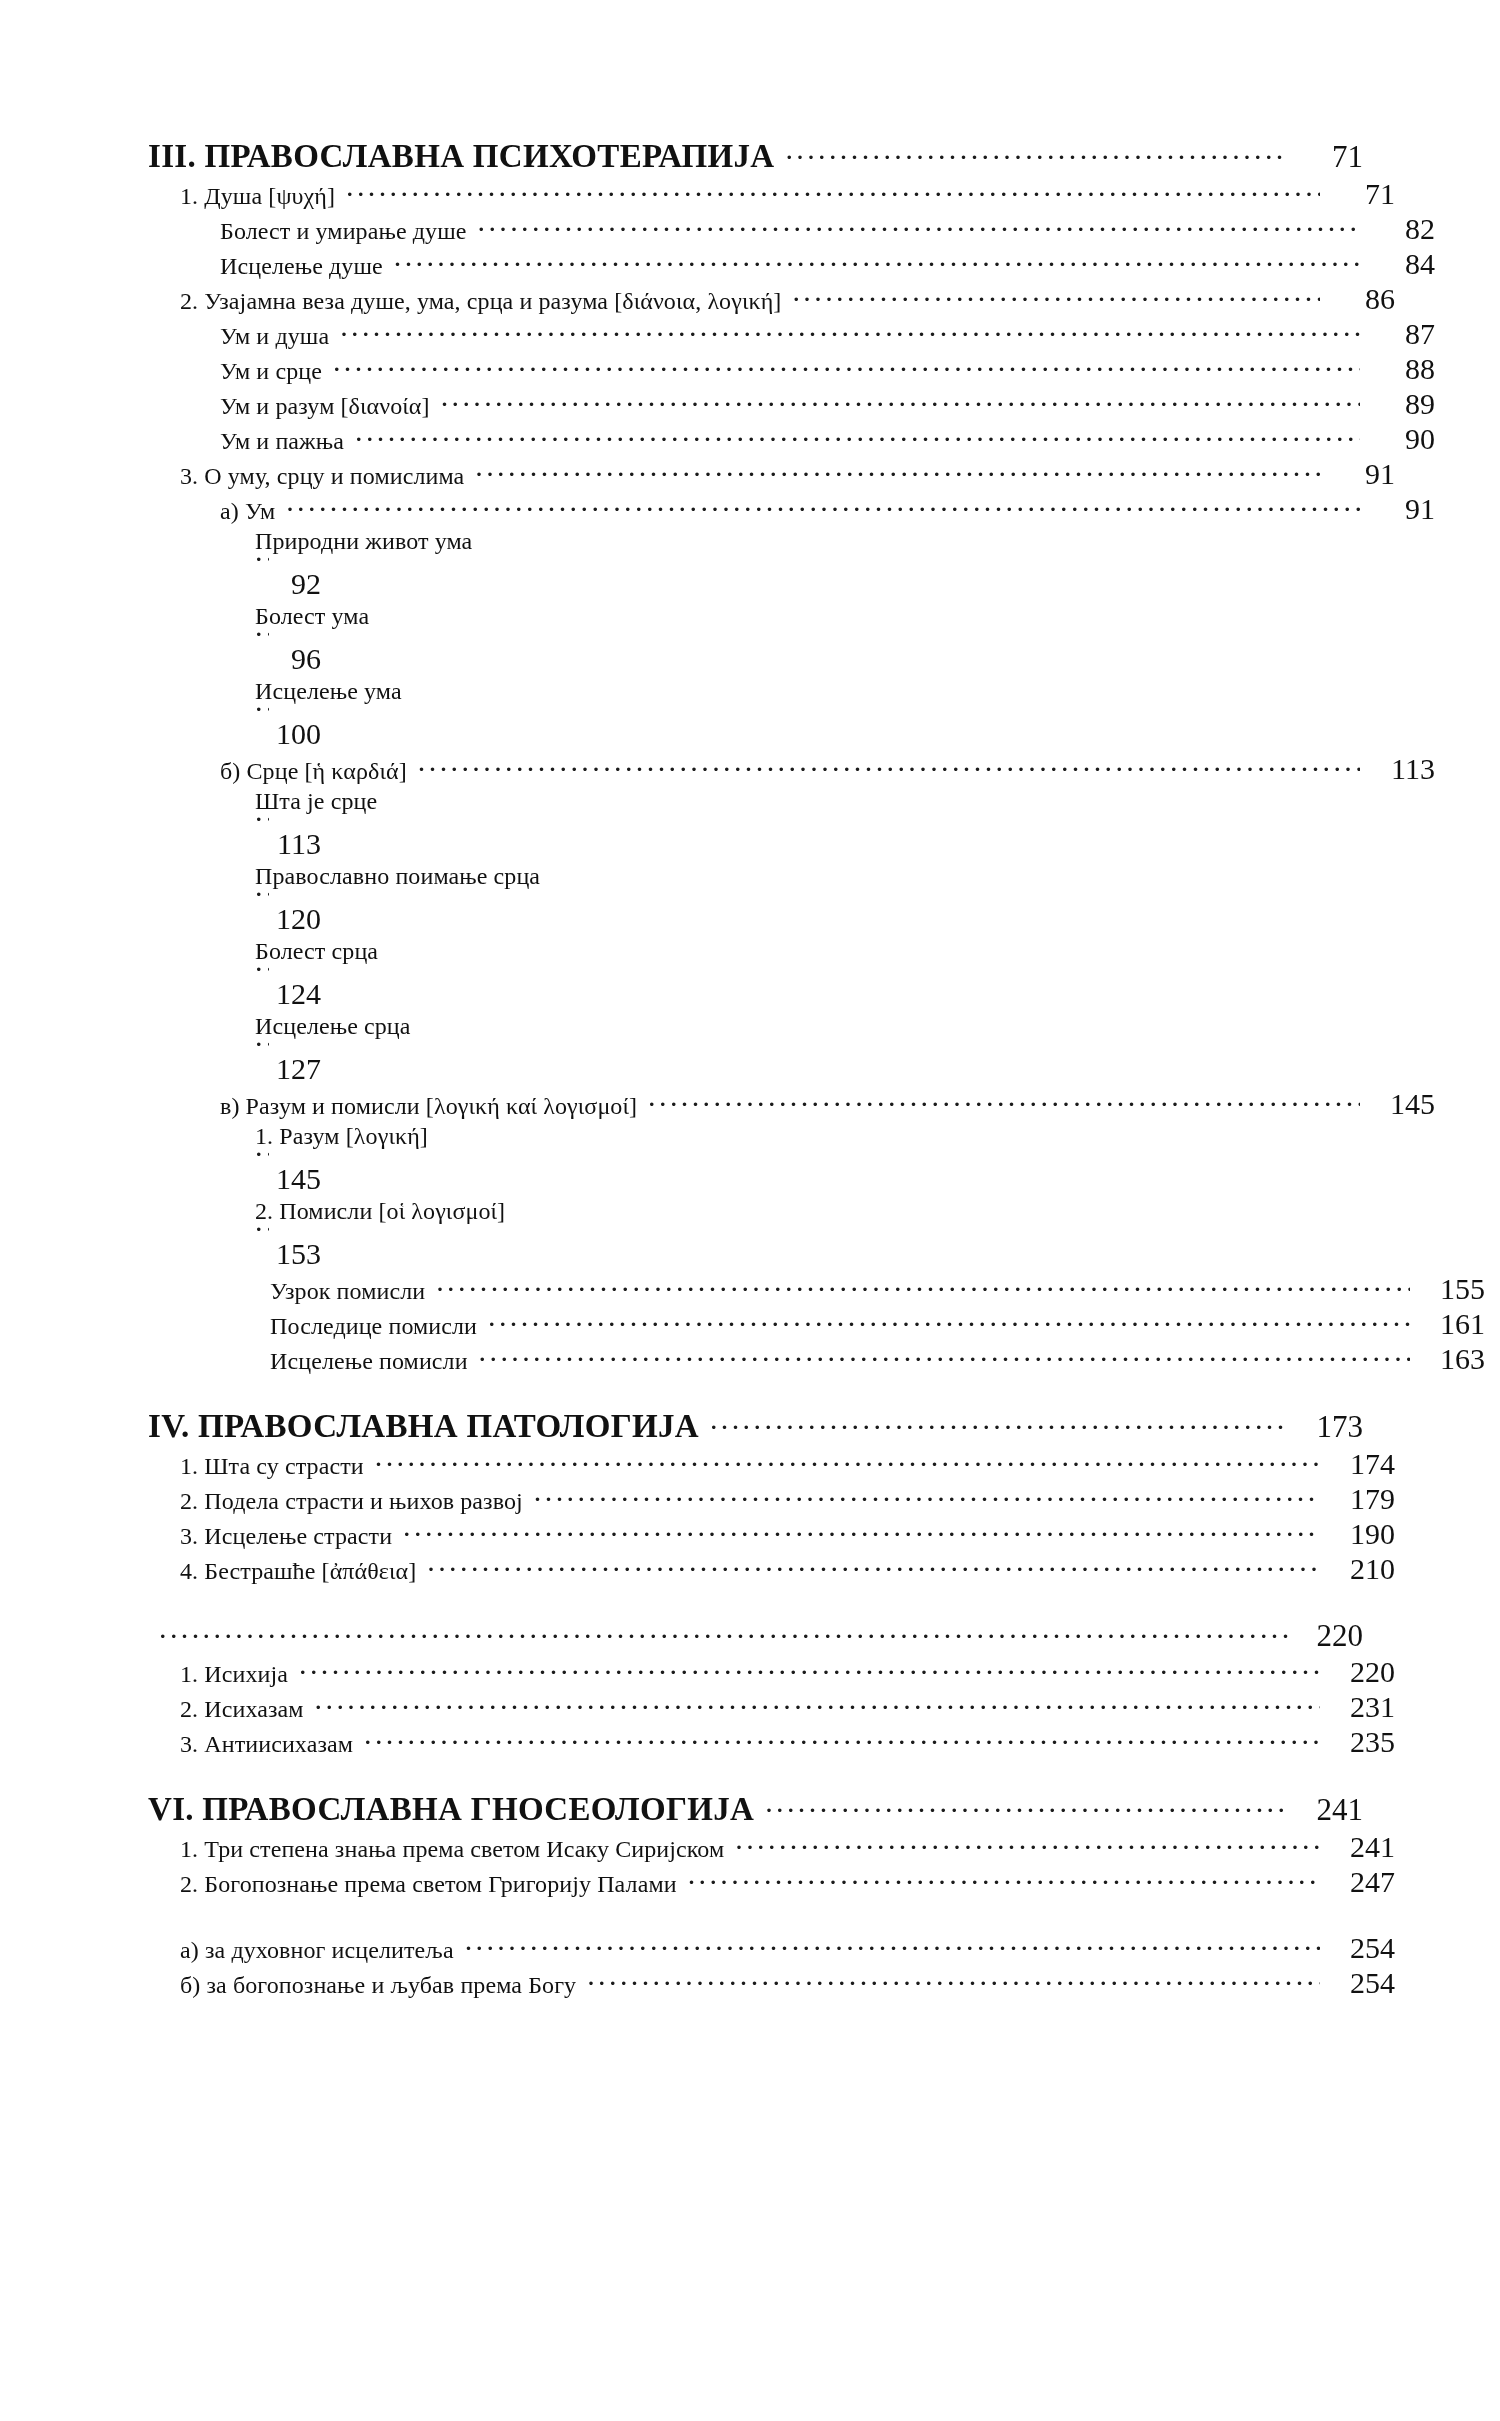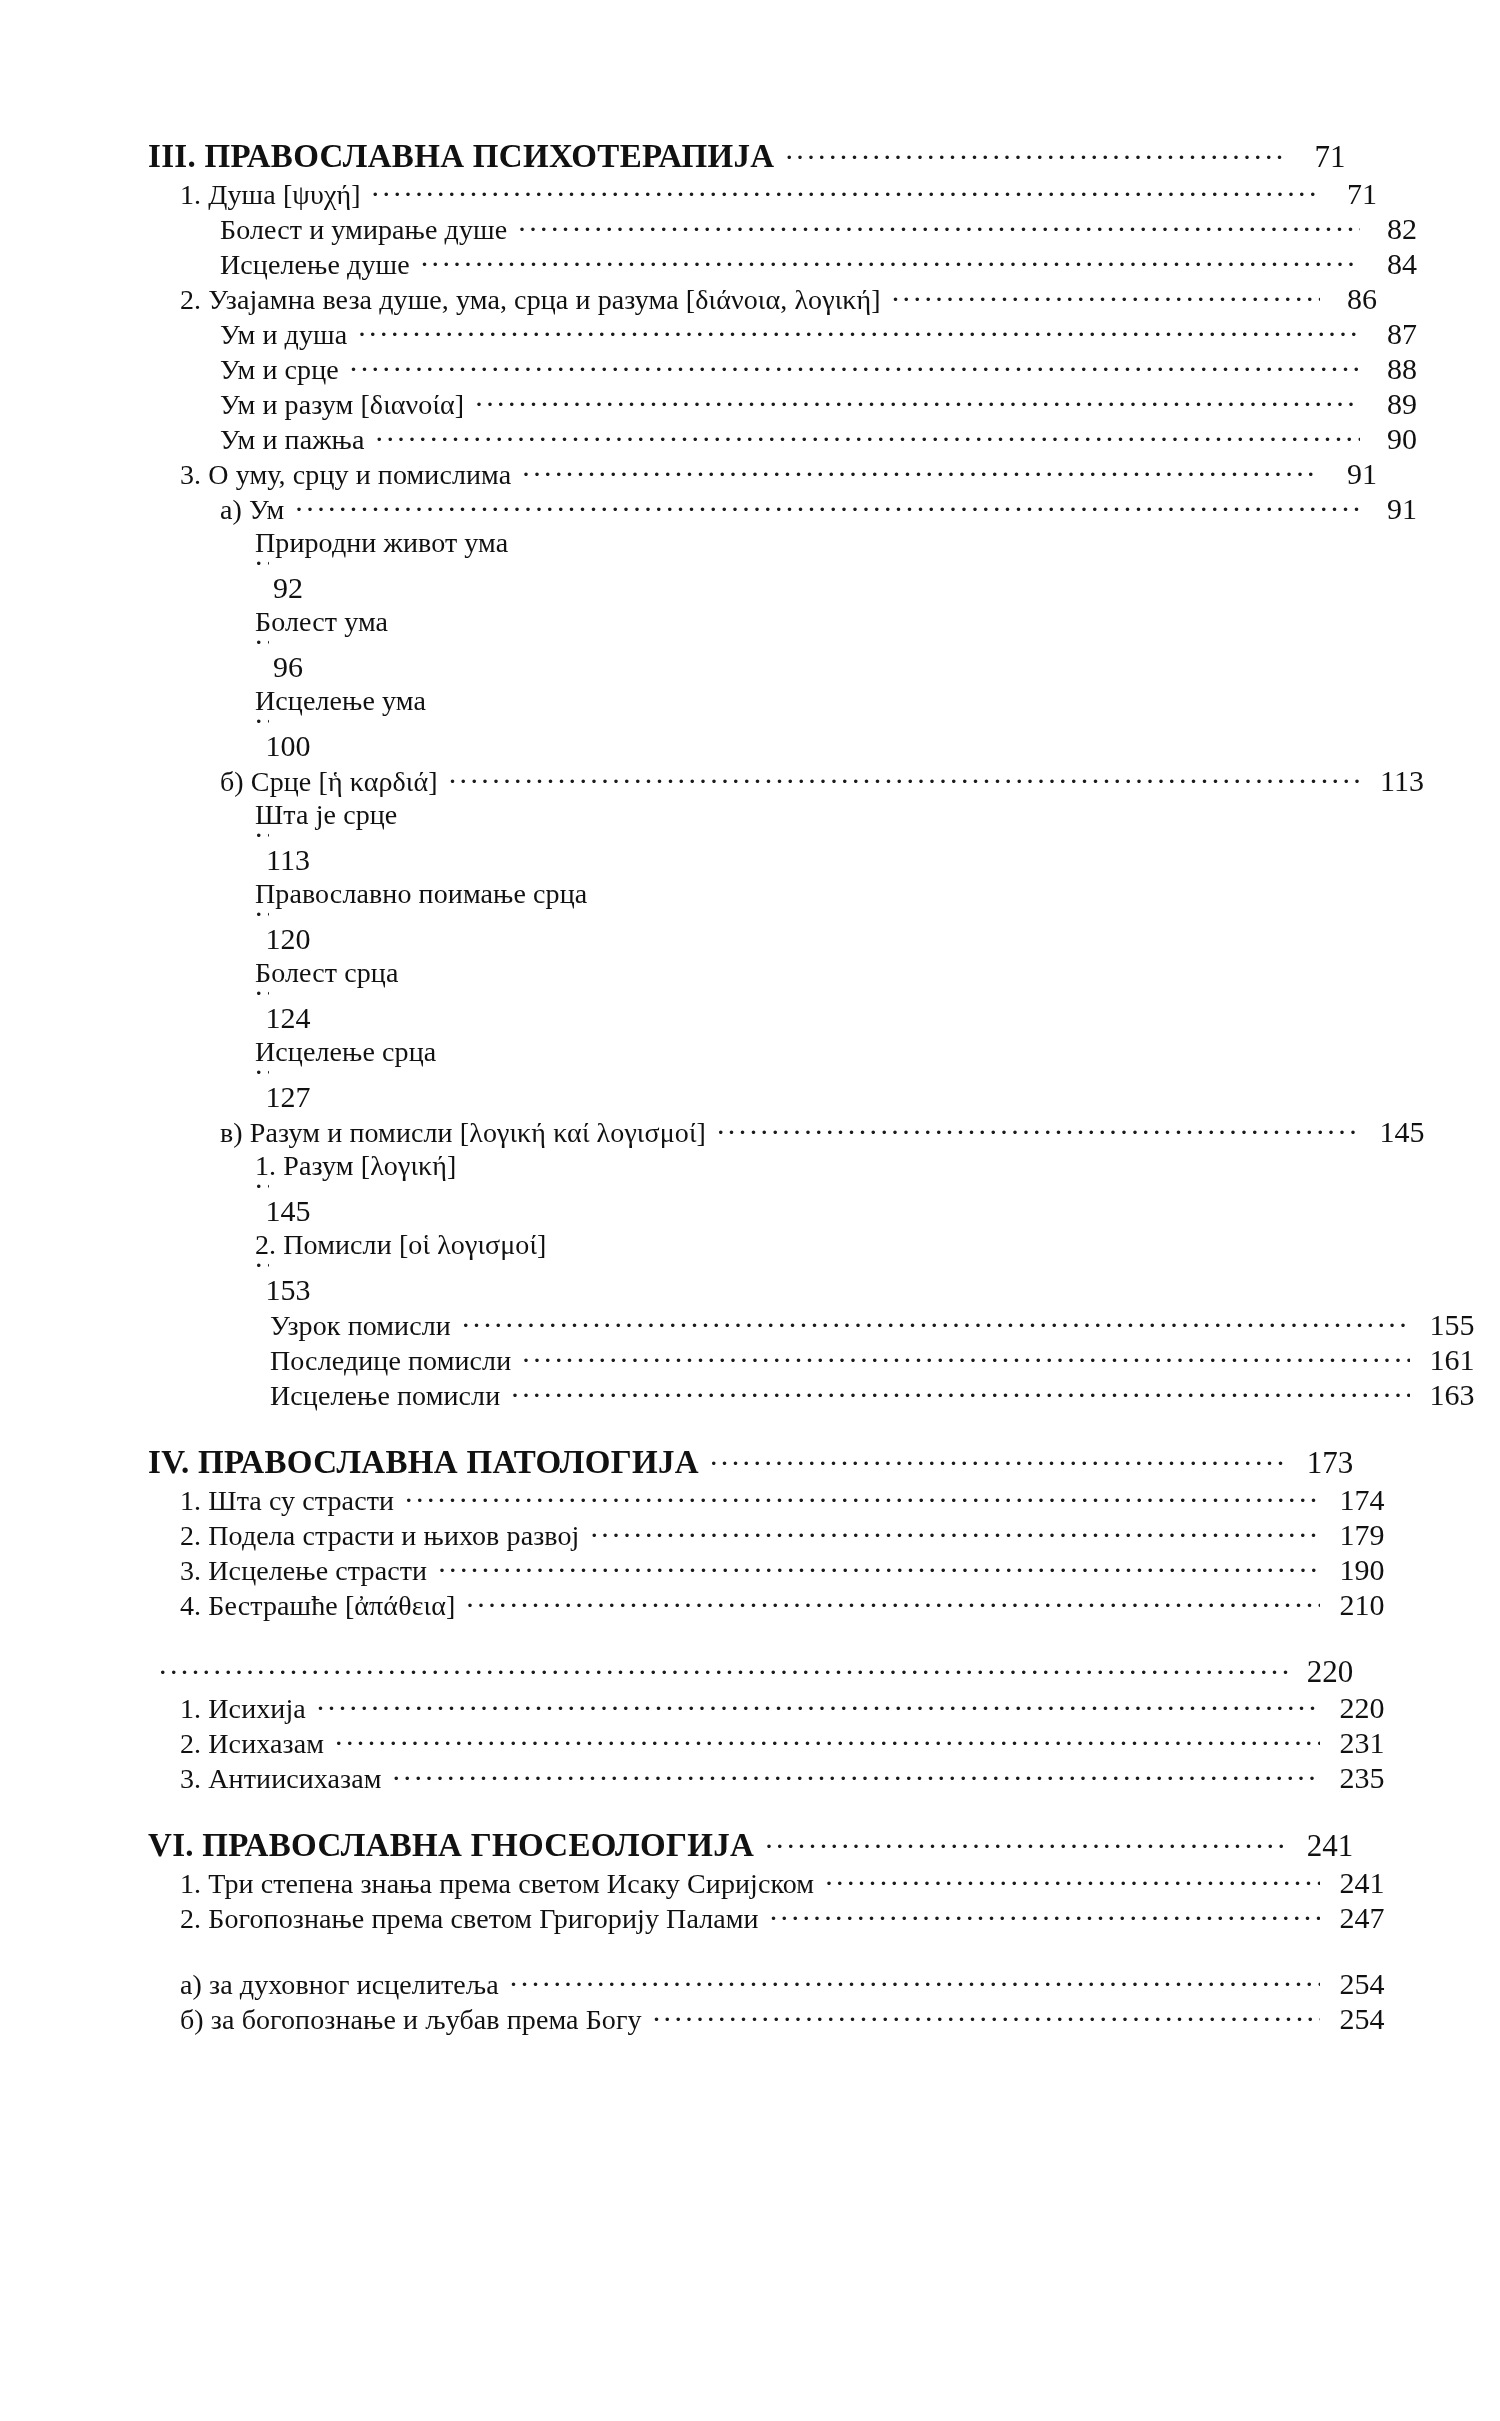--- a/index.html
+++ b/index.html
@@ -57,21 +57,21 @@
     letter-spacing: 3.4px;
     color: #1a1a1a;
     position: absolute;
     left: 0;
     bottom: 0.03em;
     white-space: nowrap;
   }
   .row .page {
     flex: 0 0 auto;
     width: 66px;
-    text-align: center;
+    text-align: right;
     font-size: 30px;
     line-height: 1.0;
   }
 
   
   .lvl-chapter {
     margin-top: 0;
     margin-bottom: 6px;
   }
   .lvl-chapter .label {
@@ -80,21 +80,21 @@
     letter-spacing: 0.3px;
   }
   .lvl-chapter .leader::before { font-size: 30px; }
   .lvl-chapter .page { font-size: 31px; }
 
   .lvl-1 { padding-left: 32px; }
   .lvl-2 { padding-left: 72px; }
   .lvl-3 { padding-left: 96px; flex-direction: column; }
   .lvl-4 { padding-left: 122px; }
 
-  .lvl-1 .label, .lvl-2 .label, .lvl-3 .label, .lvl-4 .label { font-size: 28px; }
+  .lvl-1 .label, .lvl-2 .label, .lvl-3 .label, .lvl-4 .label { font-size: 24px; }
 
   .plain-head {
     font-size: 30px;
     letter-spacing: 0.6px;
     padding-left: 0;
     margin-bottom: 2px;
   }
 
   
   .chapter-space { height: 36px; }

